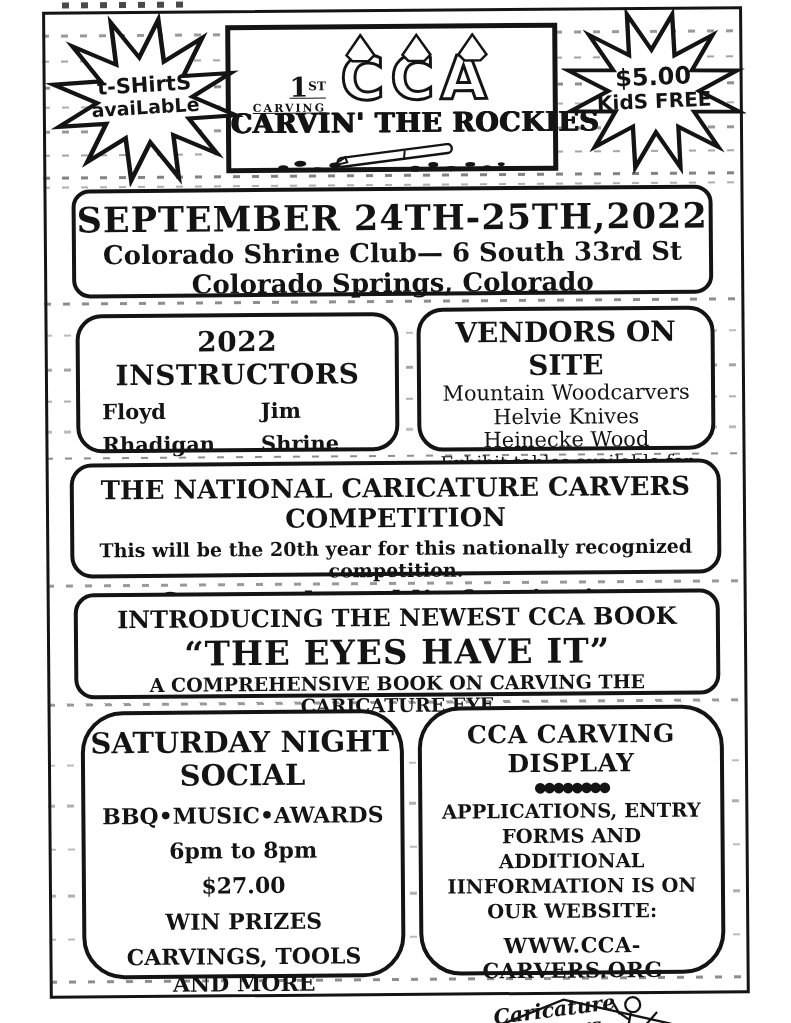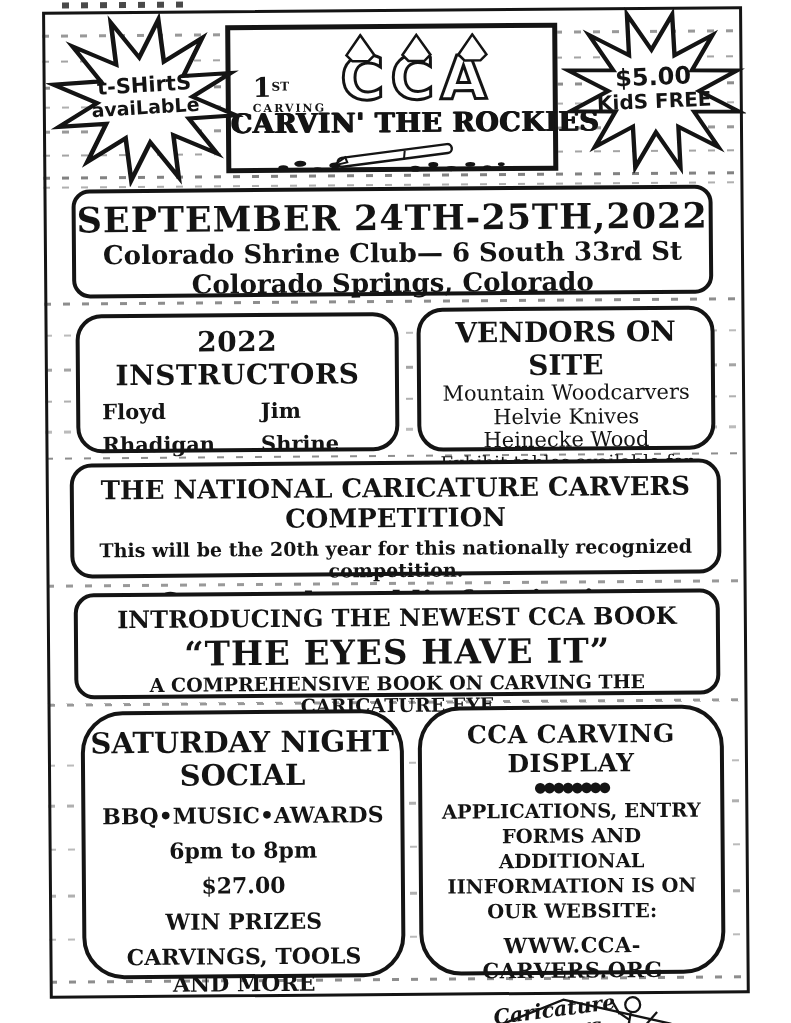--- a/index.html
+++ b/index.html
@@ -9,21 +9,21 @@
   .frame{position:absolute;left:46px;top:9px;width:694px;height:981px;
          border:3px solid #141414;background:transparent;z-index:0;}
   .streak{position:absolute;z-index:1;
           background-image:repeating-linear-gradient(90deg,#1c1c1c 0 7px,transparent 7px 19px);}
   .box{position:absolute;background:#fff;border:4px solid #141414;z-index:2;
        box-sizing:border-box;text-align:center;}
   .rounded{border-radius:26px;}
   .bigrounded{border-radius:42px;}
   
   .header-box{left:229px;top:24px;width:332px;height:148px;border-width:5px;z-index:3;}
-  .annual{position:absolute;left:22px;top:44px;text-align:left;line-height:1;}
+  .annual{position:absolute;left:22px;top:44px;text-align:right;line-height:1;text-decoration:underline;}
   .annual .num{font-size:27px;font-weight:bold;}
   .annual .sup{font-size:12px;font-weight:bold;vertical-align:super;}
   .annual .word{font-size:11px;font-weight:bold;letter-spacing:2px;margin-top:2px;}
   .cca-logo{position:absolute;left:94px;top:4px;}
   .header-title{position:absolute;left:0;right:0;top:78px;font-size:27px;font-weight:bold;
       letter-spacing:0.5px;text-shadow:0.7px 0 #141414,-0.7px 0 #141414;white-space:nowrap;}
   .knife{position:absolute;left:36px;top:114px;}
   
   .badge{position:absolute;z-index:4;}
   .badge svg{position:absolute;left:0;top:0;}

